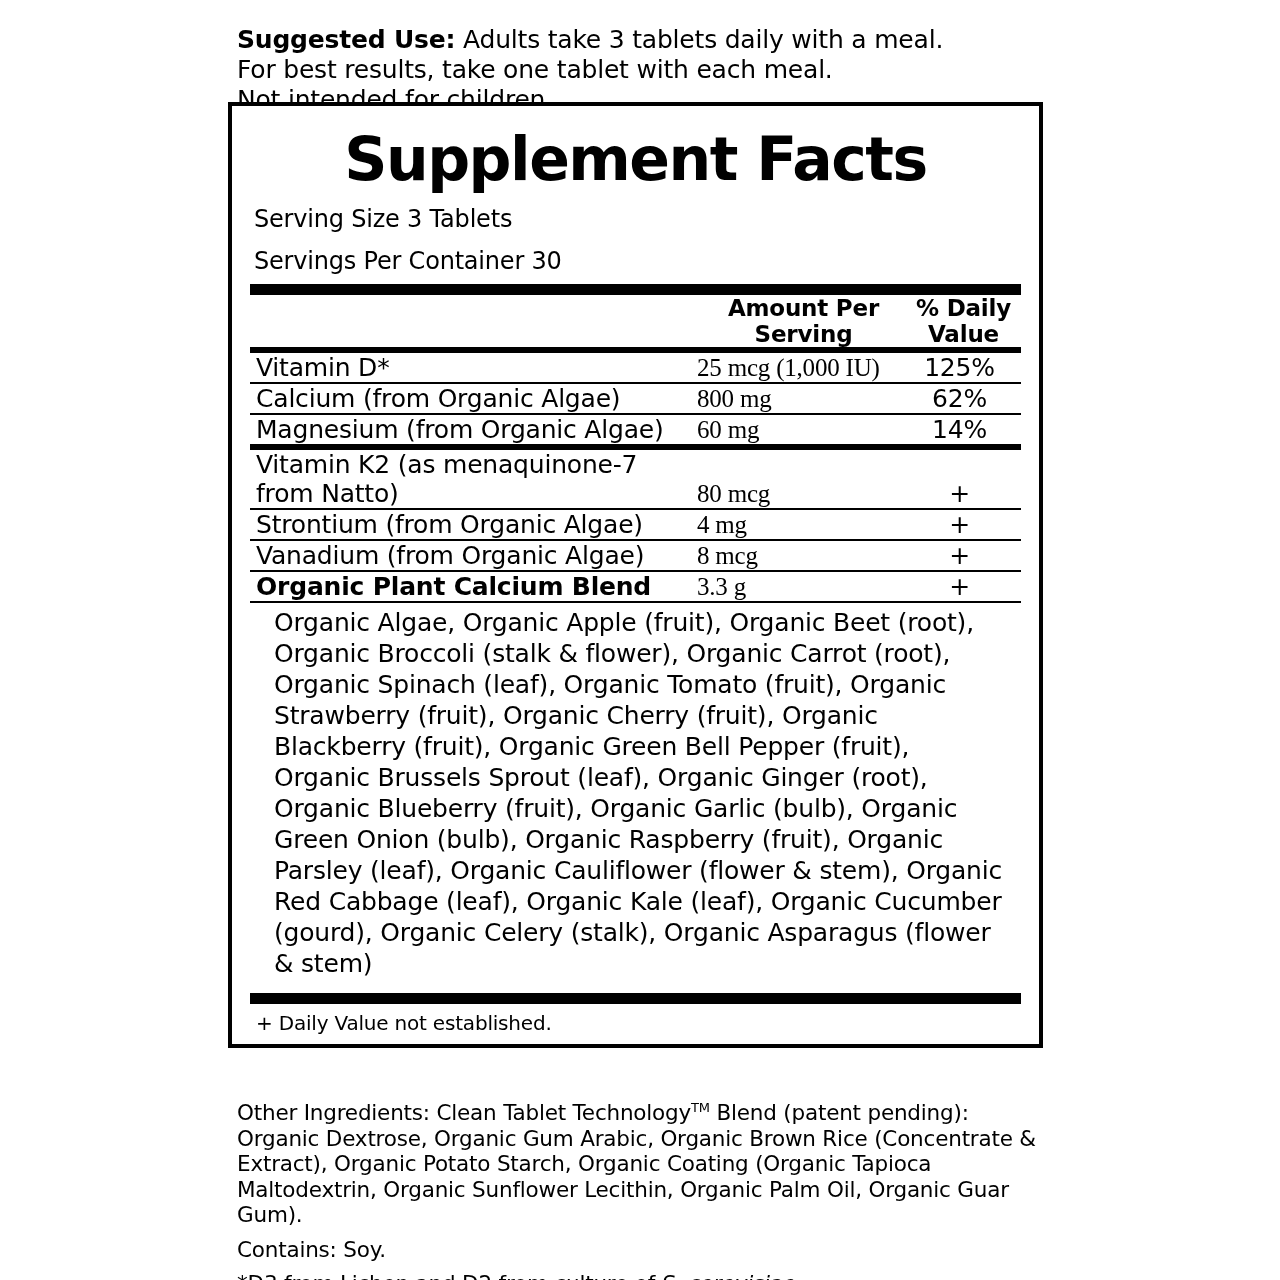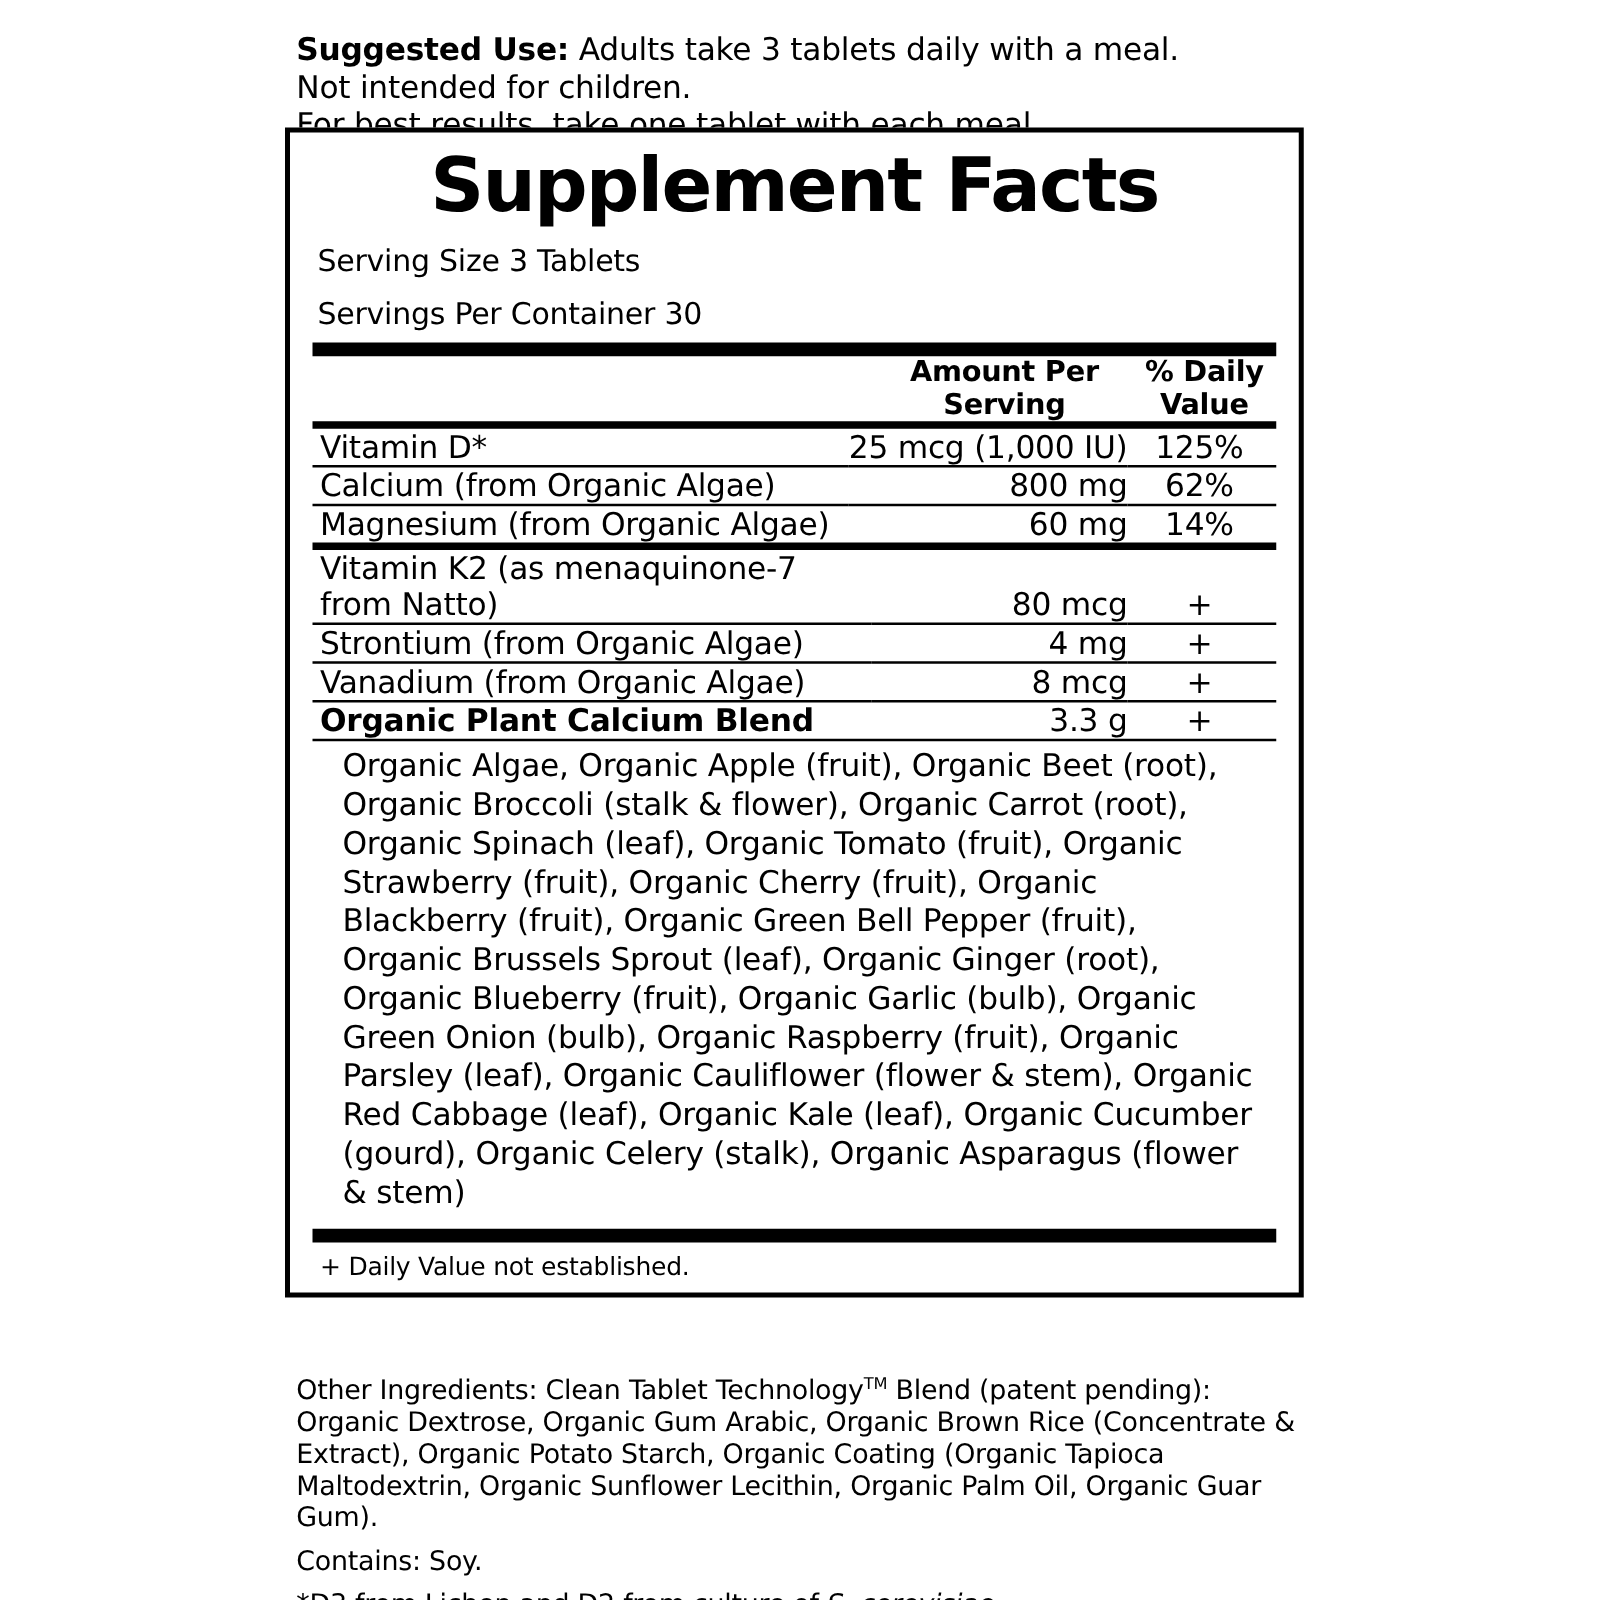--- a/index.html
+++ b/index.html
@@ -50,21 +50,21 @@
     padding: 0 18px 0 18px;
     background: #fff;
   }
 
   .panel-title {
     font-size: 60px;
     font-weight: bold;
     line-height: 66px;
     letter-spacing: -1.5px;
     text-align: center;
-    margin-top: 10px;
+    margin-top: 20px;
     margin-bottom: 4px;
   }
 
   .serving-info {
     font-size: 24px;
     line-height: 30px;
     letter-spacing: -0.2px;
     padding-left: 4px;
     margin-top: 12px;
   }
@@ -101,21 +101,21 @@
   .row td {
     padding: 5px 0 5px 0;
     font-size: 25px;
     line-height: 29px;
     border-top: 2px solid #000;
   }
   .row.first td {
     border-top: none;
   }
   .col-name { padding-left: 6px !important; }
-  .col-amt { text-align: right; white-space: nowrap; }
+  .col-amt { text-align: left; white-space: nowrap; font-family: Liberation Serif, serif; }
   .col-dv { text-align: center; padding-right: 4px !important; white-space: nowrap; }
   .bold { font-weight: bold; }
 
   .sep-block {
     border-top: 6px solid #000;
   }
 
   .blend-desc {
     font-size: 25px;
     line-height: 31px;
@@ -150,22 +150,22 @@
     vertical-align: super;
   }
 </style>
 </head>
 <body>
 
 <div class="page">
 
   <div class="suggested-use">
     <div class="line"><span class="label">Suggested Use:</span><span> Adults take 3 tablets daily with a meal.</span></div>
+    <div class="line">For best results, take one tablet with each meal.</div>
     <div class="line">Not intended for children.</div>
-    <div class="line">For best results, take one tablet with each meal.</div>
   </div>
 
   <div class="panel">
 
     <div class="panel-title">Supplement Facts</div>
 
     <div class="serving-info">Serving Size 3 Tablets</div>
     <div class="serving-info">Servings Per Container 30</div>
 
     <div class="rule-thick"></div>

